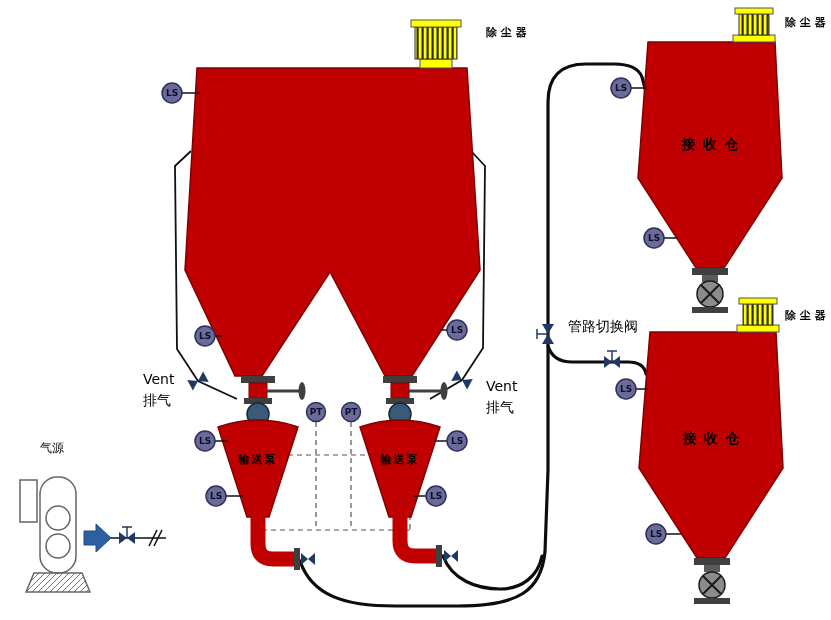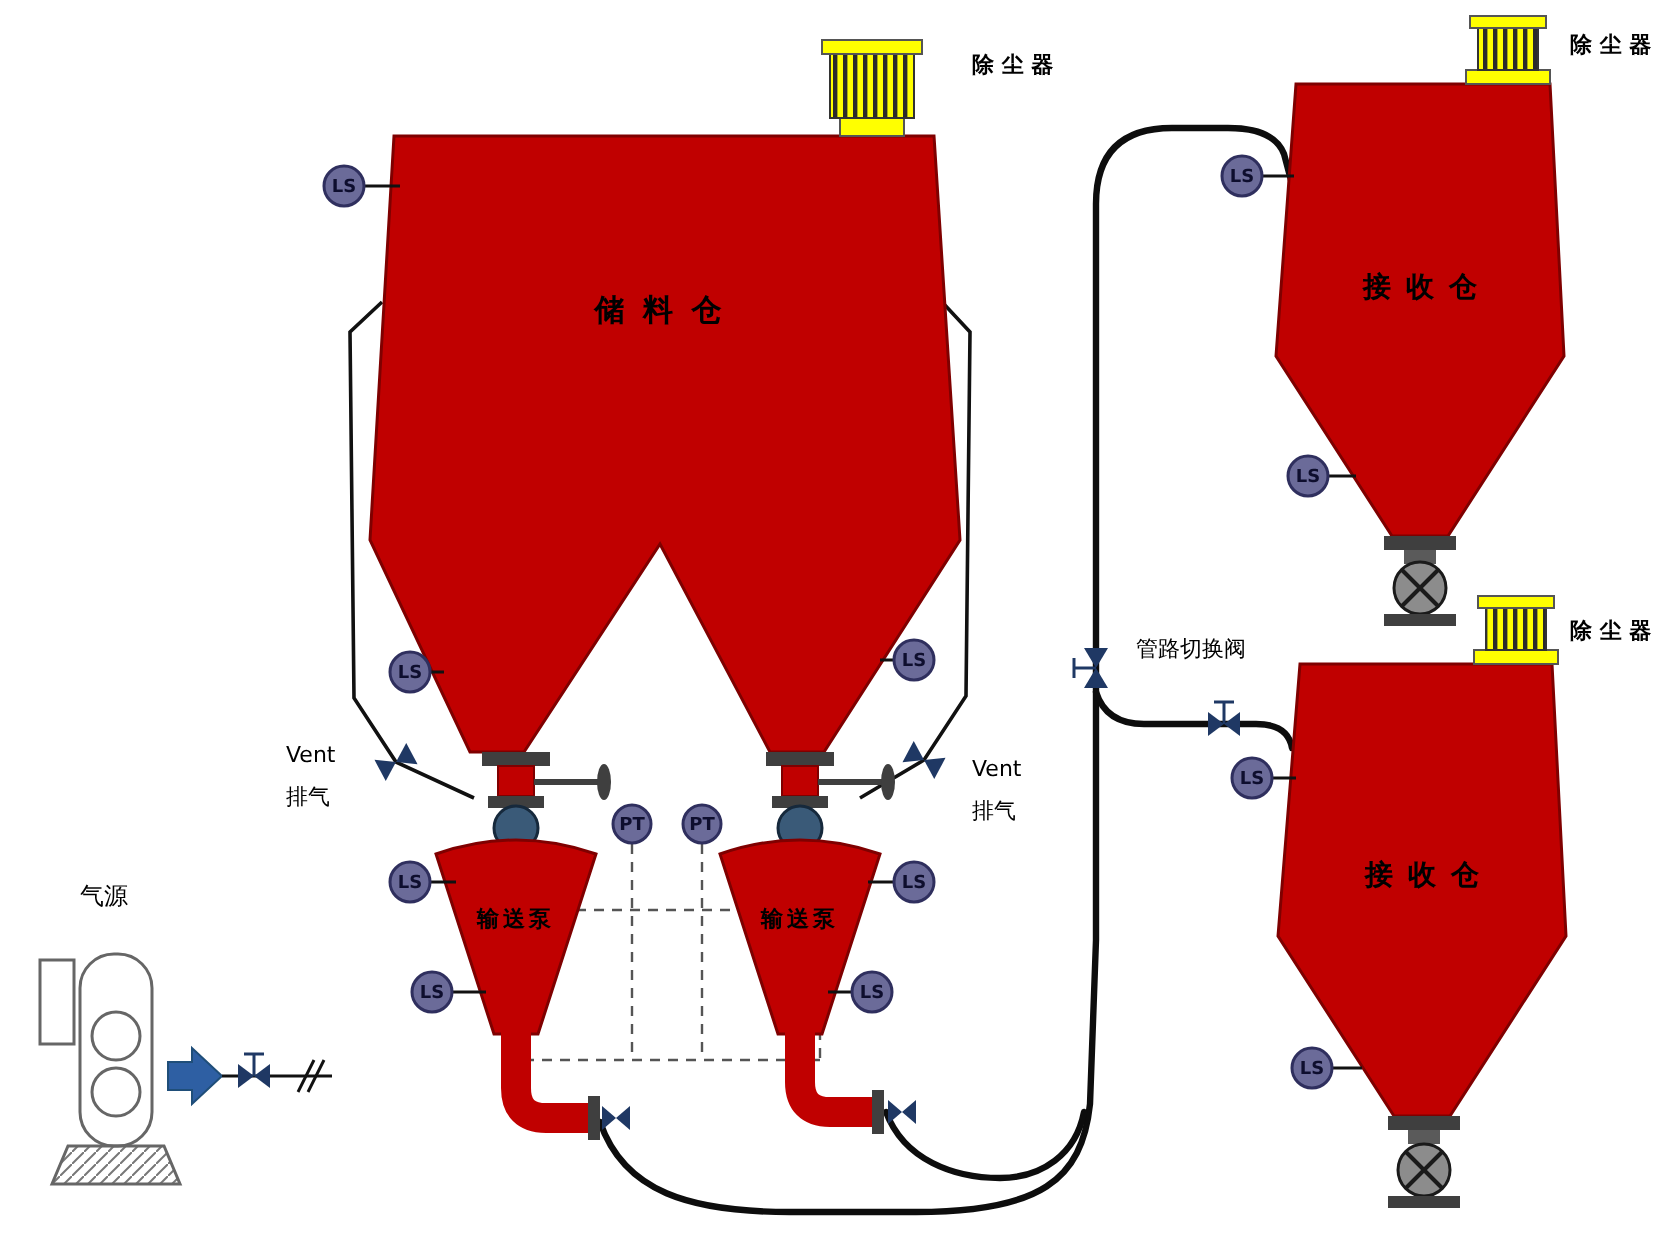--- a/index.html
+++ b/index.html
@@ -5,21 +5,21 @@
   html,body{margin:0;padding:0;background:#ffffff;}
   .stage{
     position:relative;width:831px;height:620px;background:#ffffff;
     font-family:"DejaVu Sans",sans-serif;overflow:hidden;
   }
   .stage svg{position:absolute;left:0;top:0;}
   .lbl{position:absolute;color:#000;white-space:nowrap;line-height:1.1;}
   .lbl-big{font-size:15px;font-weight:bold;letter-spacing:2px;}
   .lbl-mid{font-size:14px;font-weight:bold;letter-spacing:2px;font-family:Liberation Serif, serif;}
   .lbl-sm{font-size:11px;font-weight:bold;}
-  .lbl-plain{font-size:11px;}
+  .lbl-plain{font-size:14px;}
   .center{text-align:center;}
   .sensor-text{font-size:9px;font-weight:bold;fill:#0E0E2E;}
 </style>
 </head>
 <body>
 
 <div class="stage">
 
 <svg width="831" height="620" viewBox="0 0 831 620">
   <defs>
@@ -235,21 +235,20 @@
       <circle cx="316" cy="412" r="9.5" fill="#6B6B99" stroke="#2F2F5E" stroke-width="1.5"></circle>
       <text class="sensor-text" x="316" y="415" text-anchor="middle">PT</text>
     </g>
     <g>
       <circle cx="351" cy="412" r="9.5" fill="#6B6B99" stroke="#2F2F5E" stroke-width="1.5"></circle>
       <text class="sensor-text" x="351" y="415" text-anchor="middle">PT</text>
     </g>
   </g>
 </svg>
 
-<div class="lbl lbl-big center" style="left:250px;top:147px;width:160px;">储 料 仓</div>
 <div class="lbl lbl-mid center" style="left:645px;top:137px;width:132px;">接 收 仓</div>
 <div class="lbl lbl-mid center" style="left:646px;top:431px;width:132px;">接 收 仓</div>
 
 <div class="lbl lbl-sm" style="left:486px;top:27px;">除 尘 器</div>
 <div class="lbl lbl-sm" style="left:785px;top:17px;">除 尘 器</div>
 <div class="lbl lbl-sm" style="left:785px;top:310px;">除 尘 器</div>
 
 <div class="lbl lbl-plain" style="left:143px;top:372px;">Vent</div>
 <div class="lbl lbl-plain" style="left:143px;top:393px;">排气</div>
 <div class="lbl lbl-plain" style="left:486px;top:379px;">Vent</div>

